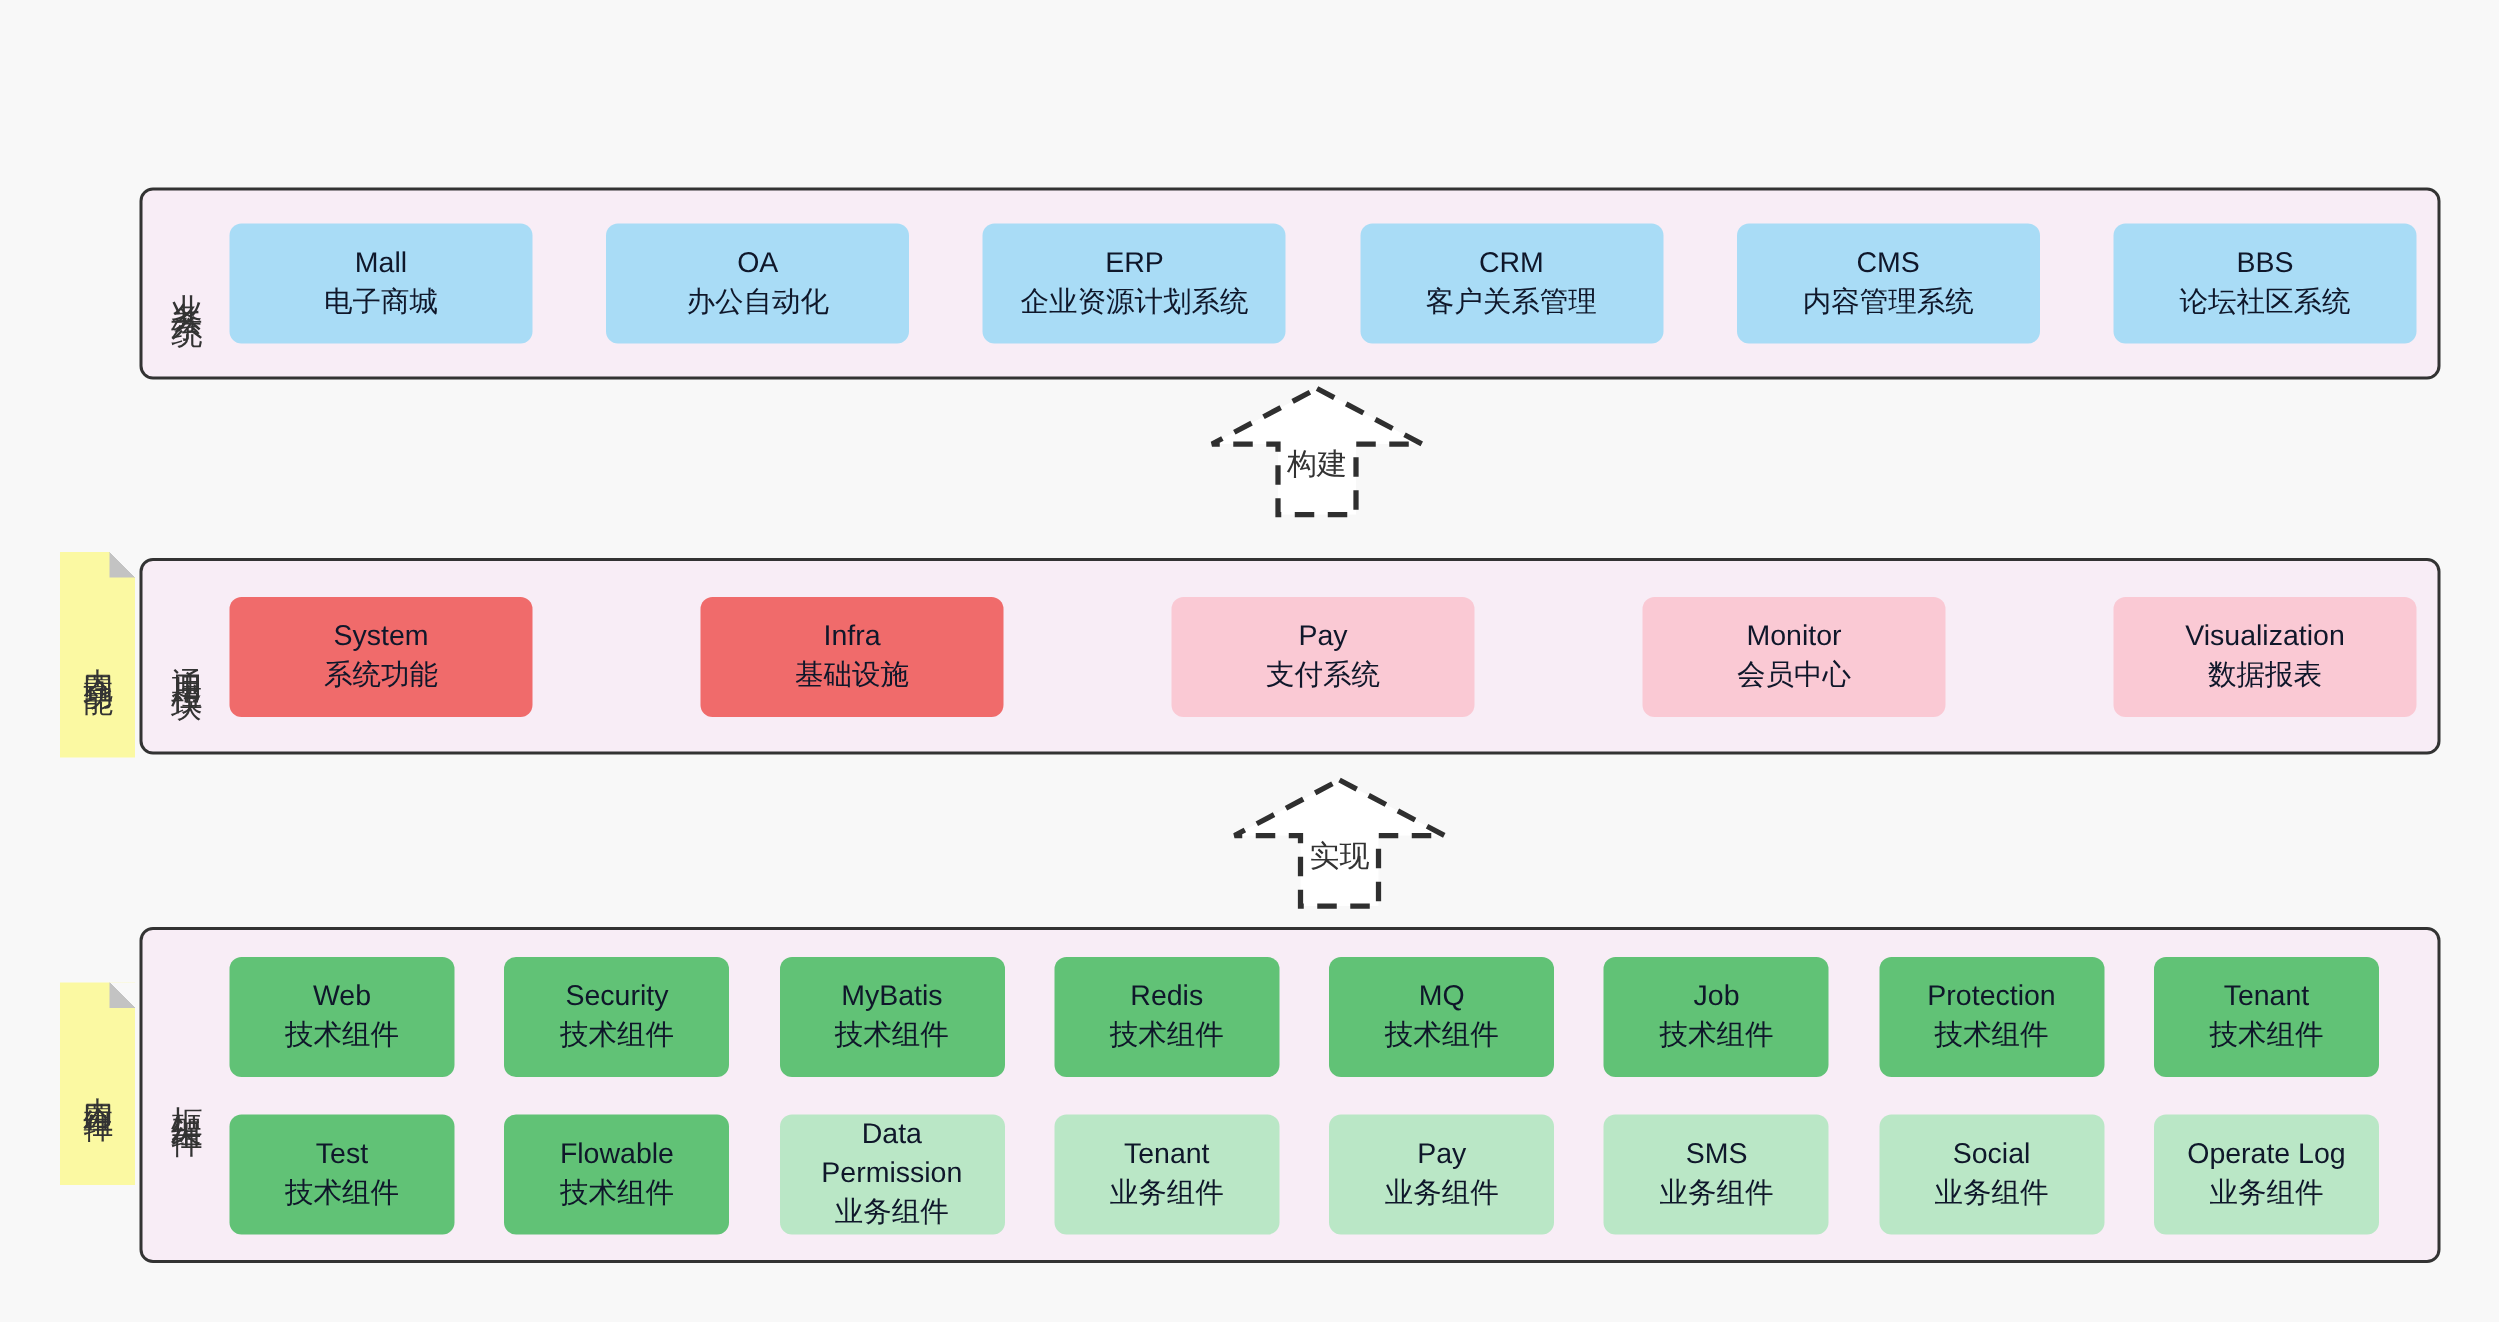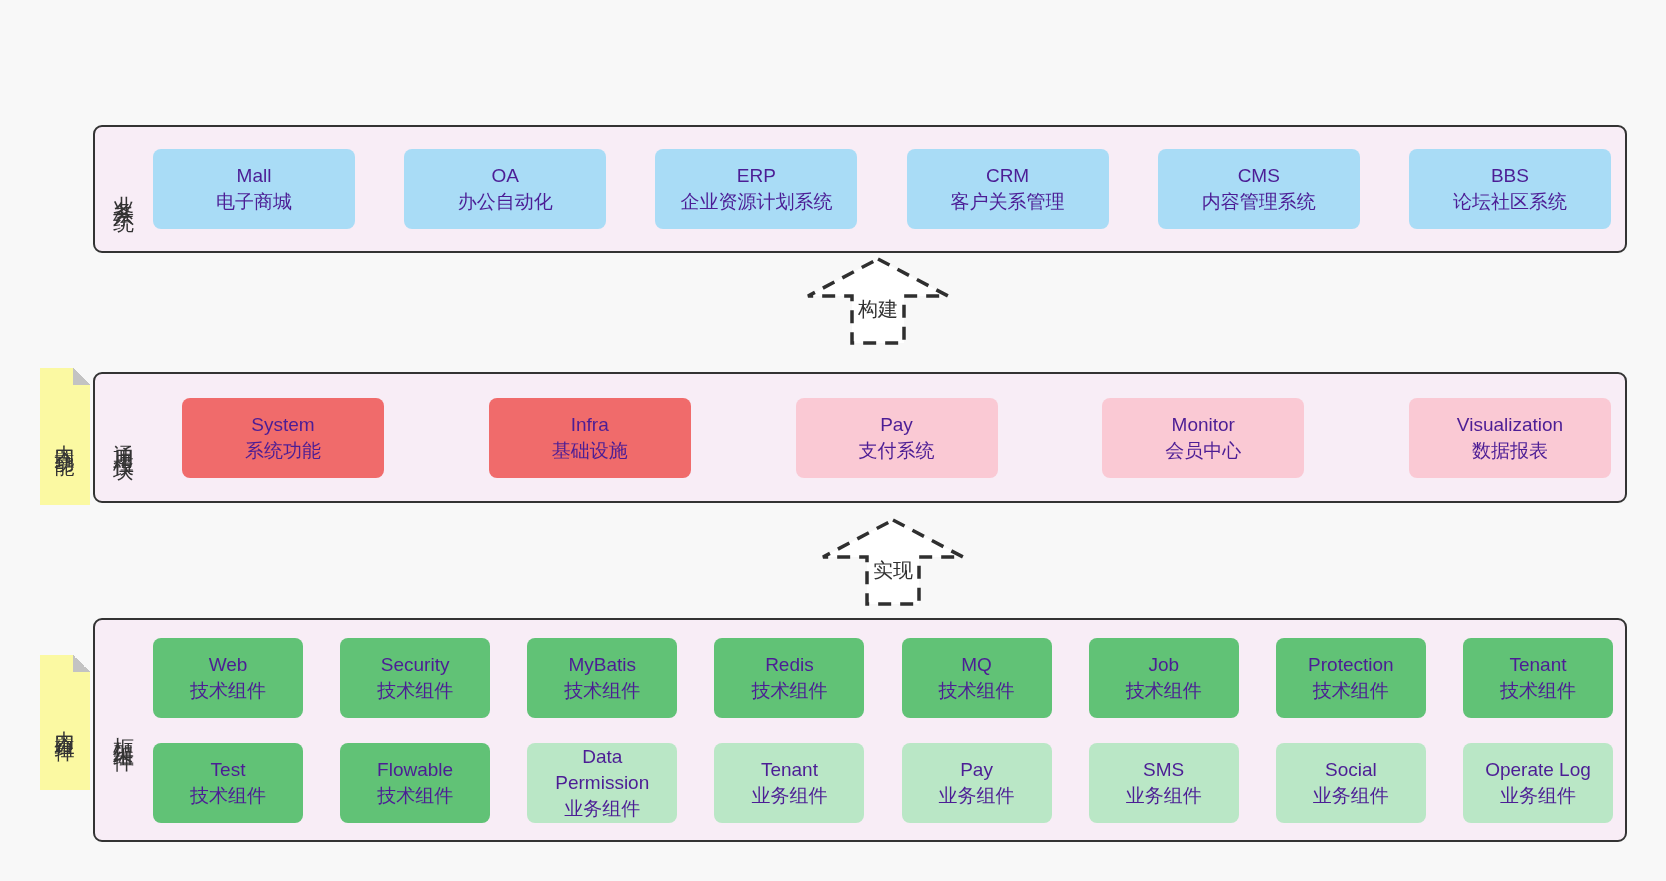--- a/index.html
+++ b/index.html
@@ -3,37 +3,37 @@
 <meta charset="utf-8">
 <style>
   html,body { margin:0; padding:0; background:#f8f8f8; }
   body { font-family:"Liberation Sans","DejaVu Sans",sans-serif; color:#3b3b3b; }
   .stage { position:relative; width:1666px; height:881px; background:#f8f8f8; overflow:hidden; }
 
   
   .band { position:absolute; left:93px; width:1534px; box-sizing:border-box;
           background:#f8edf6; border:2px solid #333; border-radius:9px; display:flex; }
   .band-business   { top:125px; height:128px; }
-  .band-modules    { top:372px; height:131px;gap:29px; }
+  .band-modules    { top:372px; height:131px; }
   .band-components { top:618px; height:224px; }
 
   .band-label { flex:0 0 58px; display:flex; align-items:center; justify-content:center; }
   .band-label span { writing-mode:vertical-rl; text-orientation:upright;
                      font-size:21px; letter-spacing:5px; color:#333; line-height:1; }
 
   .band-boxes { flex:1; display:flex; align-items:center; justify-content:space-between;
                 padding:0 14px 0 0; }
   .cols { flex:1; display:flex; flex-direction:column; justify-content:center; gap:25px;
-          padding-right:12px; }
+          padding-right:39px; }
   .row  { display:flex; justify-content:space-between; }
 
   
   .box { box-sizing:border-box; border-radius:8px; display:flex; flex-direction:column;
          align-items:center; justify-content:center; text-align:center;
-         font-size:19px; line-height:26px; color:#4c1d95; padding:0 6px; }
+         font-size:19px; line-height:26px; color:#0f172a; padding:0 6px; }
   .box-lg { width:202px; height:80px; }
   .box-sm { width:150px; height:80px; }
   .c-blue   { background:#a9dcf6; }
   .c-red    { background:#f06b6b; }
   .c-pink   { background:#fac9d4; }
   .c-green  { background:#61c276; }
   .c-lgreen { background:#bae7c6; }
 
   
   .note { position:absolute; left:40px; width:50px; background:#fbf9a2; z-index:3;

